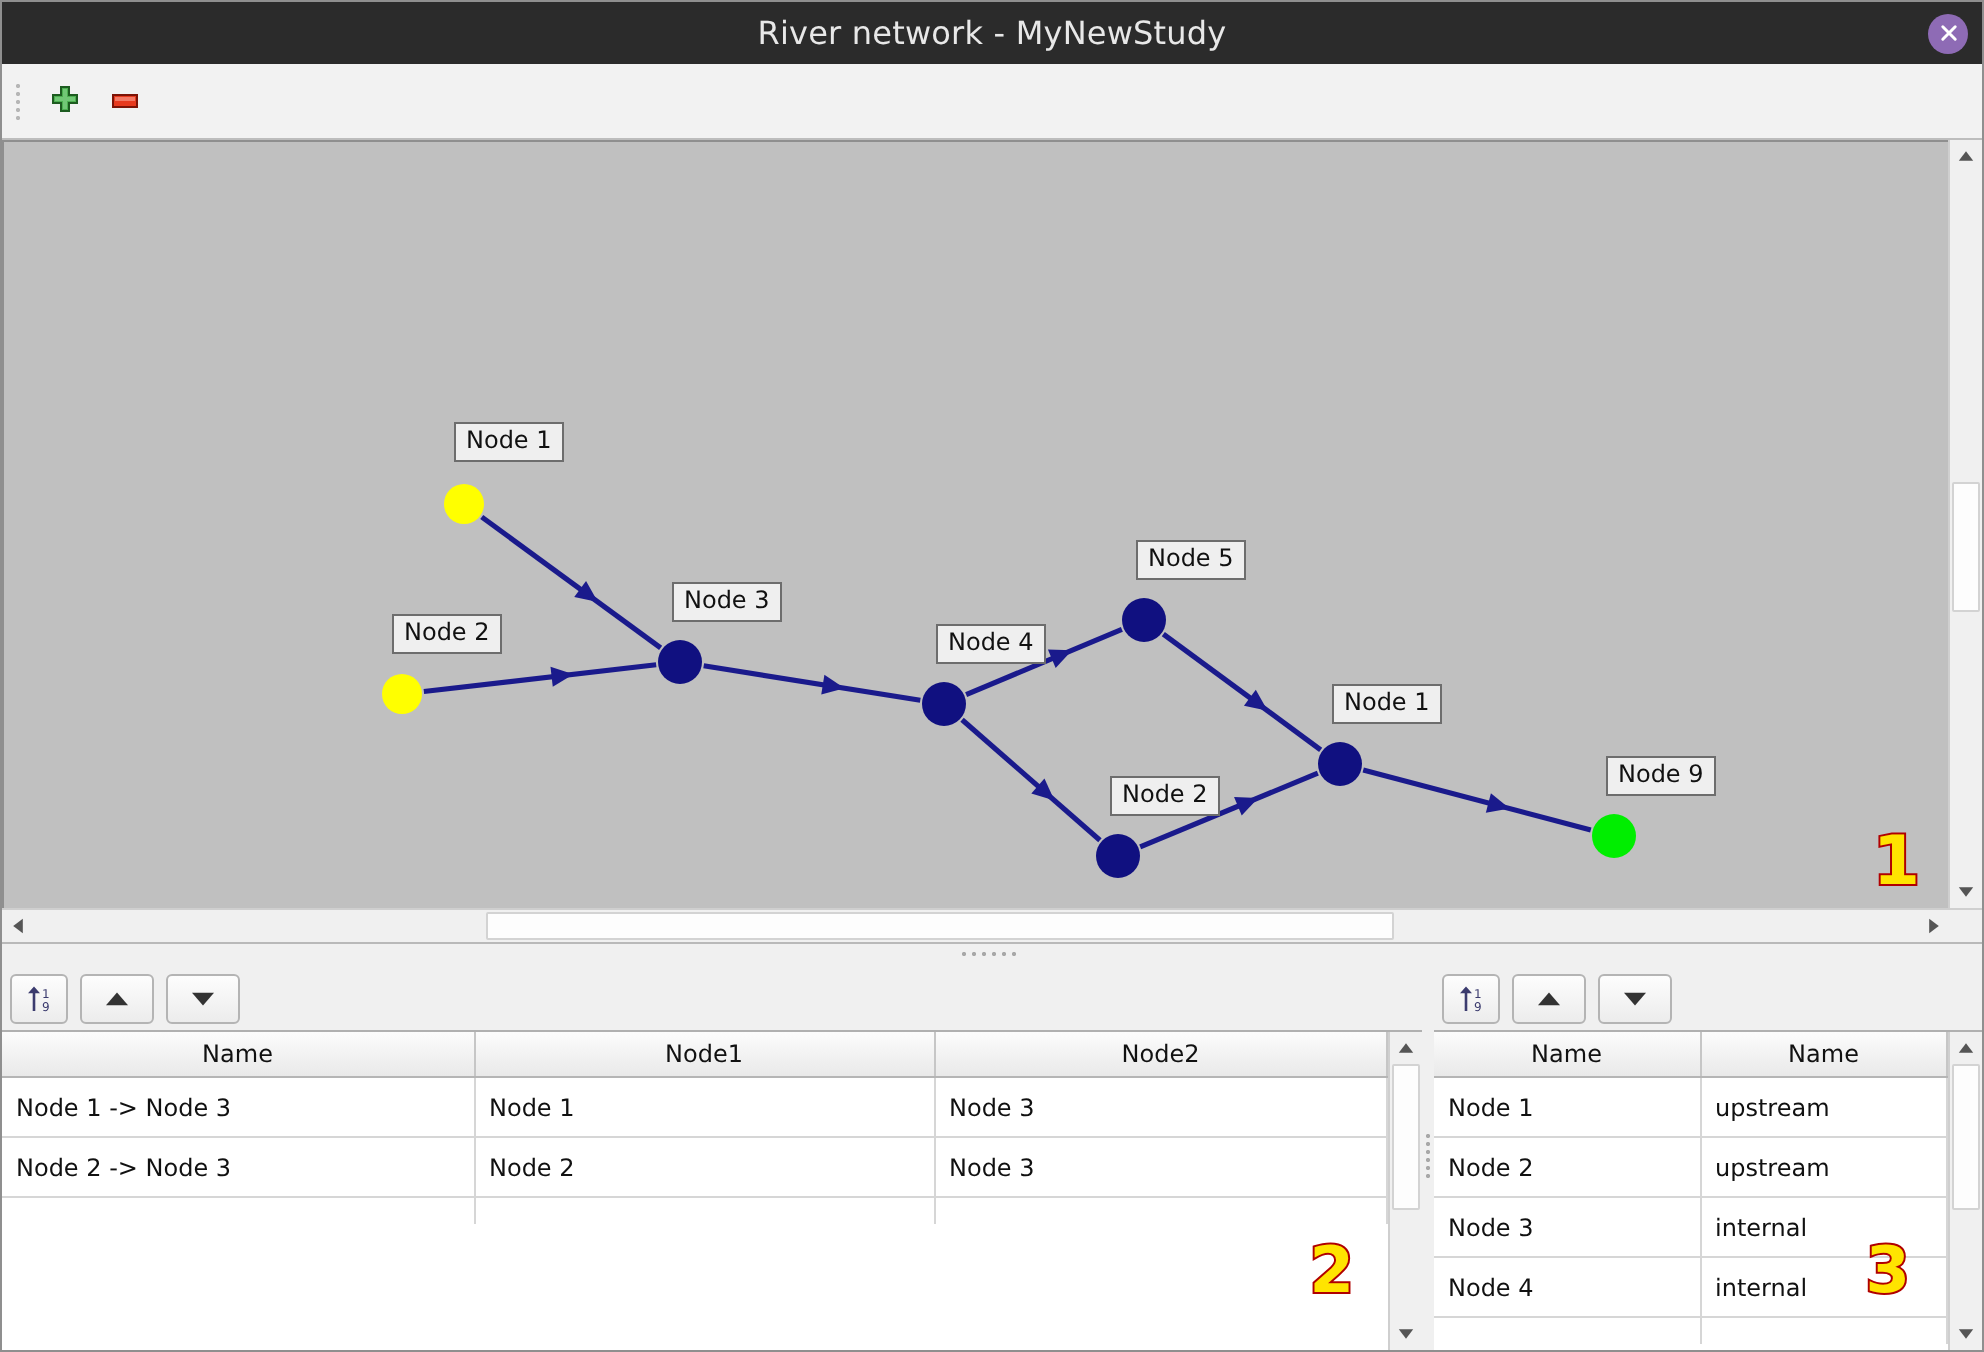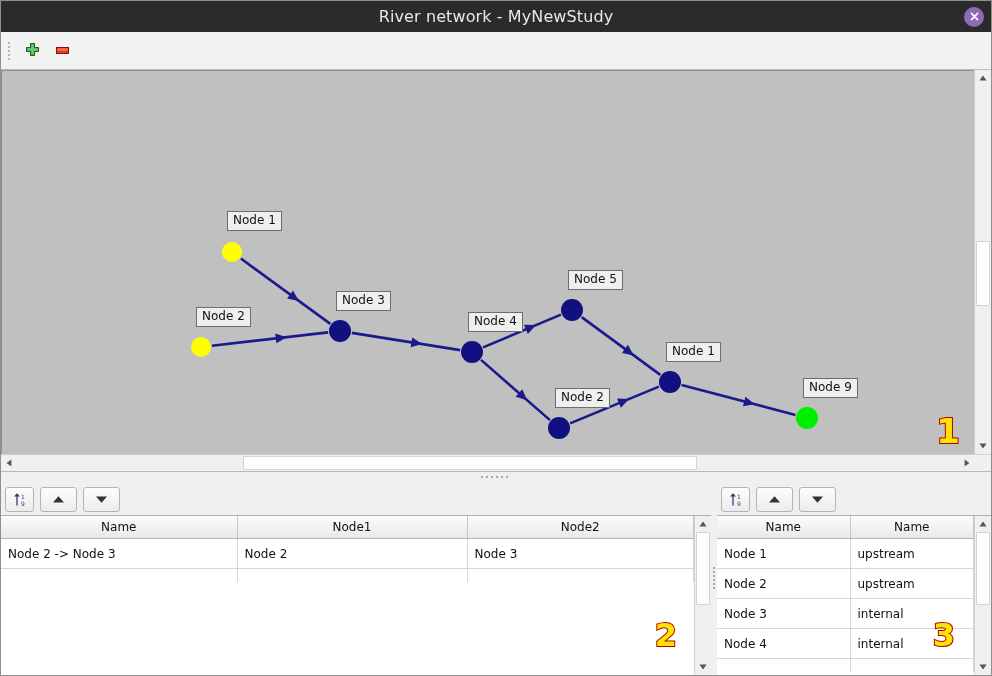--- a/index.html
+++ b/index.html
@@ -480,20 +480,25 @@
               </colgroup>
             <thead>
                 <tr id="links-head">
                   <th>Name</th>
                   <th>Node1</th>
                   <th>Node2</th>
                 </tr>
               </thead>
             <tbody id="links-body">
                 <tr>
+                  <td>Node 1 -&gt; Node 3</td>
+                  <td>Node 1</td>
+                  <td>Node 3</td>
+                </tr>
+                <tr>
                   <td>Node 2 -&gt; Node 3</td>
                   <td>Node 2</td>
                   <td>Node 3</td>
                 </tr>
                 <tr class="filler">
                   <td></td>
                   <td></td>
                   <td></td>
                 </tr>
               </tbody>

